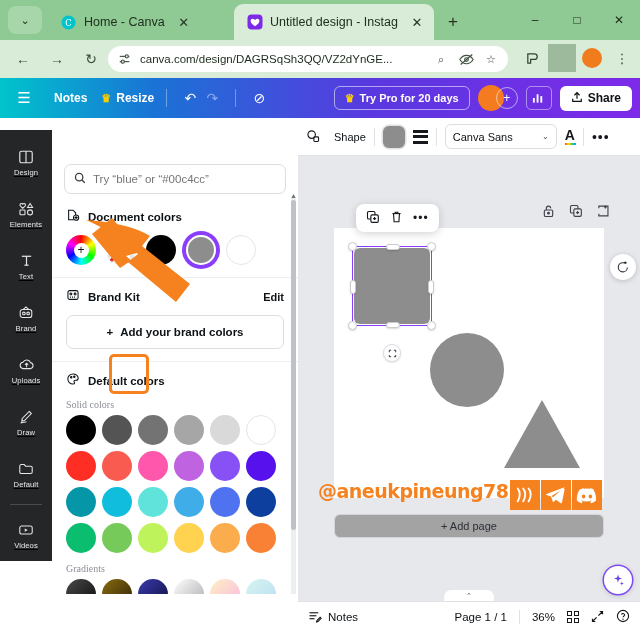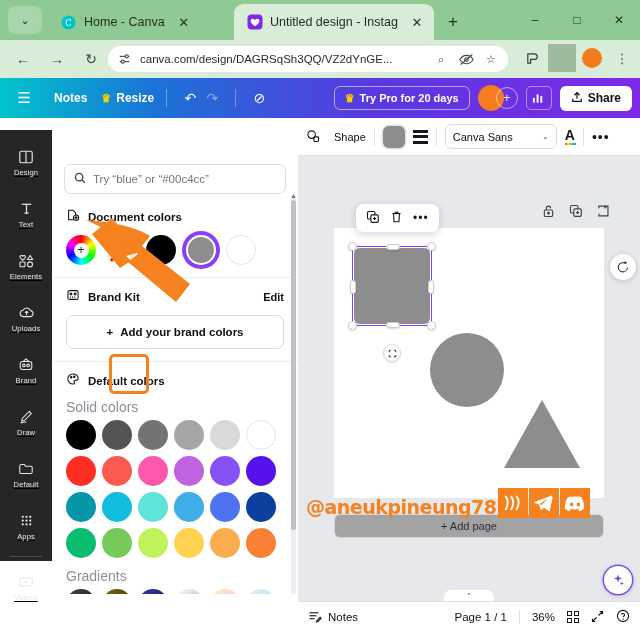--- a/index.html
+++ b/index.html
@@ -171,21 +171,21 @@
     background: #e5242a; transform: rotate(-45deg);
   }
   .sw-ring { box-shadow: 0 0 0 2px #fff inset, 0 0 0 4px #8b3dff; }
   .sw-white { background: #fff; border: 1px solid #e4e5e8; }
   .panel-div { height: 1px; background: #eceef1; margin: 2px 0; }
   .brand-btn {
     margin: 4px 14px 12px 14px; height: 34px; border: 1px solid #dcdde1;
     border-radius: 7px; display: flex; align-items: center; justify-content: center;
     gap: 7px; font-size: 11.5px; font-weight: bold; color: #0d1216;
   }
-  .sub-lbl { font-size: 14px; color: #8d8f98; padding: 4px 14px 5px 14px; }
+  .sub-lbl { font-size: 10px; color: #8d8f98; padding: 4px 14px 5px 14px; font-family: Liberation Serif, serif; }
   .grid { display: grid; grid-template-columns: repeat(6, 30px); gap: 6px;
     padding: 0 14px 6px 14px; }
   .grid .sw { width: 30px; height: 30px; }
   .scrollbar {
     position: absolute; right: 2px; top: 42px; width: 5px; height: 420px;
     background: #eceef1; border-radius: 3px;
   }
   .scrollbar .thumb {
     position: absolute; top: 4px; width: 5px; height: 330px;
     background: #bfc1c7; border-radius: 3px;
@@ -283,23 +283,22 @@
   }
   .add-page {
     position: absolute; left: 36px; top: 396px; width: 270px; height: 24px;
     border: 1px solid #d3d5da; border-radius: 6px; background: #a3a3a3;
     display: flex; align-items: center; justify-content: center;
     font-size: 11px; color: #2b2f36;
   }
 
   
   .wm {
-    position: absolute; left: 8px; top: 362px; display: flex; align-items: flex-end;
+    position: absolute; left: 20px; top: 362px; display: flex; align-items: flex-start;
     z-index: 9;
-    margin-top: 8px;
   }
   .wm-text {
     font-size: 19px; font-weight: bold; color: #f5821f;
     font-family: "DejaVu Sans", sans-serif; letter-spacing: -.5px;
   }
   .wm-badge {
     width: 30px; height: 30px; background: #f5821f; display: flex;
     align-items: center; justify-content: center; color: #fff; font-size: 15px;
     margin-left: 1px;
   }
@@ -456,92 +455,76 @@
       <span class="rail-ico">
         <svg width="16" height="16" viewBox="0 0 18 18" fill="none" stroke="#e6e6e6" stroke-width="1.3">
             <rect x="2" y="2.5" width="14" height="13" rx="2"></rect>
             <line x1="9" y1="2.5" x2="9" y2="15.5"></line>
           </svg>
       </span>
       <span class="rail-lbl">Design</span>
     </div>
     <div class="rail-item">
       <span class="rail-ico">
-        <svg width="15" height="15" viewBox="0 0 16 16" fill="none" stroke="#e6e6e6" stroke-width="1.3">
-            <line x1="3" y1="3.5" x2="13" y2="3.5"></line>
-            <line x1="8" y1="3.5" x2="8" y2="13"></line>
-            <line x1="5.8" y1="13" x2="10.2" y2="13"></line>
-          </svg>
-      </span>
-      <span class="rail-lbl">Text</span>
-    </div>
-    <div class="rail-item">
-      <span class="rail-ico">
         <svg width="17" height="16" viewBox="0 0 19 17" fill="none" stroke="#e6e6e6" stroke-width="1.2">
             <path d="M3 5.6 C1.6 4.3 2.3 2.3 3.9 2.3 C4.6 2.3 5 2.7 5.3 3.1 C5.6 2.7 6 2.3 6.7 2.3 C8.3 2.3 9 4.3 7.6 5.6 L5.3 7.6 Z"></path>
             <path d="M13.5 2.4 L16.3 6.9 H10.7 Z"></path>
             <rect x="2.2" y="9.6" width="5.6" height="5.4" rx="0.8"></rect>
             <circle cx="13.4" cy="12.3" r="2.8"></circle>
           </svg>
       </span>
       <span class="rail-lbl">Elements</span>
     </div>
     <div class="rail-item">
       <span class="rail-ico">
-        <svg width="17" height="15" viewBox="0 0 19 16" fill="none" stroke="#e6e6e6" stroke-width="1.2">
-            <path d="M5.3 12.6 A3.6 3.6 0 0 1 5.6 5.5 A4.6 4.6 0 0 1 14 5.9 A3.4 3.4 0 0 1 14 12.6 Z"></path>
-            <path d="M9.6 11.2 V6.6"></path>
-            <path d="M7.8 8.3 L9.6 6.5 L11.4 8.3"></path>
-          </svg>
-      </span>
-      <span class="rail-lbl">Uploads</span>
+        <svg width="15" height="15" viewBox="0 0 16 16" fill="none" stroke="#e6e6e6" stroke-width="1.3">
+            <line x1="3" y1="3.5" x2="13" y2="3.5"></line>
+            <line x1="8" y1="3.5" x2="8" y2="13"></line>
+            <line x1="5.8" y1="13" x2="10.2" y2="13"></line>
+          </svg>
+      </span>
+      <span class="rail-lbl">Text</span>
     </div>
     <div class="rail-item">
       <span class="rail-ico">
         <svg width="16" height="16" viewBox="0 0 18 18" fill="none" stroke="#e6e6e6" stroke-width="1.2">
             <rect x="2.5" y="5" width="13" height="9" rx="2.6"></rect>
             <circle cx="6.6" cy="9.5" r="1.5"></circle>
             <circle cx="11.4" cy="9.5" r="1.5"></circle>
             <path d="M6 5 L9 2.2 L12 5"></path>
           </svg>
       </span>
       <span class="rail-lbl">Brand</span>
     </div>
     <div class="rail-item">
       <span class="rail-ico">
+        <svg width="17" height="15" viewBox="0 0 19 16" fill="none" stroke="#e6e6e6" stroke-width="1.2">
+            <path d="M5.3 12.6 A3.6 3.6 0 0 1 5.6 5.5 A4.6 4.6 0 0 1 14 5.9 A3.4 3.4 0 0 1 14 12.6 Z"></path>
+            <path d="M9.6 11.2 V6.6"></path>
+            <path d="M7.8 8.3 L9.6 6.5 L11.4 8.3"></path>
+          </svg>
+      </span>
+      <span class="rail-lbl">Uploads</span>
+    </div>
+    <div class="rail-item">
+      <span class="rail-ico">
         <svg width="16" height="16" viewBox="0 0 18 18" fill="none" stroke="#e6e6e6" stroke-width="1.2">
             <path d="M12.6 2.8 L15 5.2 L7.2 13 L4.2 13.6 L4.8 10.6 Z"></path>
             <path d="M3 15.6 C5.5 15.6 7.5 14.2 9.5 14.6"></path>
           </svg>
       </span>
       <span class="rail-lbl">Draw</span>
     </div>
     <div class="rail-item">
       <span class="rail-ico">
         <svg width="16" height="15" viewBox="0 0 18 16" fill="none" stroke="#e6e6e6" stroke-width="1.2">
             <path d="M2 5.2 A1.6 1.6 0 0 1 3.6 3.6 H7 L8.6 5.4 H14.4 A1.6 1.6 0 0 1 16 7 V12 A1.6 1.6 0 0 1 14.4 13.6 H3.6 A1.6 1.6 0 0 1 2 12 Z"></path>
           </svg>
       </span>
       <span class="rail-lbl">Default</span>
-    </div>
-    <div class="rail-item">
-      <span class="rail-ico">
-        <svg width="15" height="15" viewBox="0 0 16 16" fill="#e6e6e6">
-            <circle cx="4" cy="4" r="1.2"></circle>
-            <circle cx="8" cy="4" r="1.2"></circle>
-            <circle cx="12" cy="4" r="1.2"></circle>
-            <circle cx="4" cy="8" r="1.2"></circle>
-            <circle cx="8" cy="8" r="1.2"></circle>
-            <circle cx="12" cy="8" r="1.2"></circle>
-            <circle cx="4" cy="12" r="1.2"></circle>
-            <circle cx="8" cy="12" r="1.2"></circle>
-            <circle cx="12" cy="12" r="1.2"></circle>
-          </svg>
-      </span>
-      <span class="rail-lbl">Apps</span>
     </div>
     <div class="rail-sep"></div>
     <div class="rail-item">
       <span class="rail-ico">
         <svg width="16" height="14" viewBox="0 0 18 14" fill="none" stroke="#e6e6e6" stroke-width="1.2">
             <rect x="2" y="2.6" width="14" height="9" rx="2"></rect>
             <path d="M7.6 5.2 L11 7.1 L7.6 9 Z" fill="#e6e6e6" stroke="none"></path>
           </svg>
       </span>
       <span class="rail-lbl">Videos</span>

